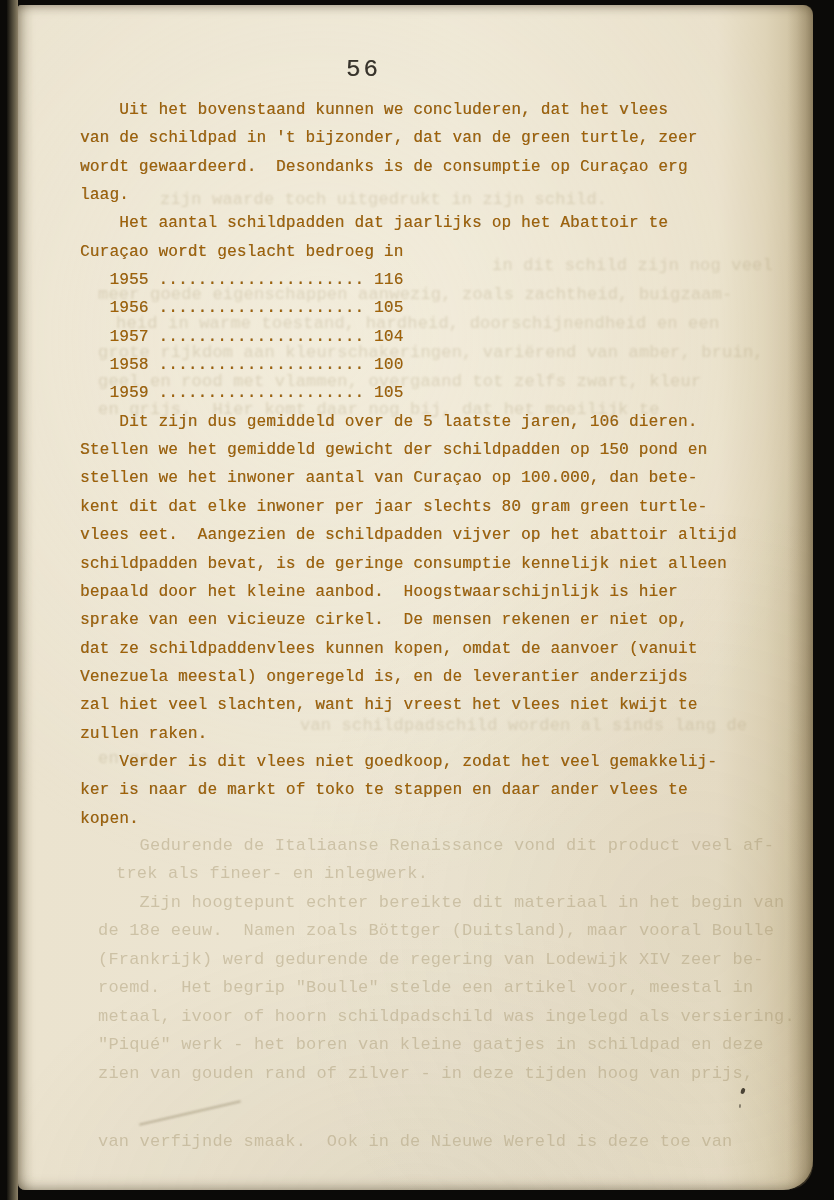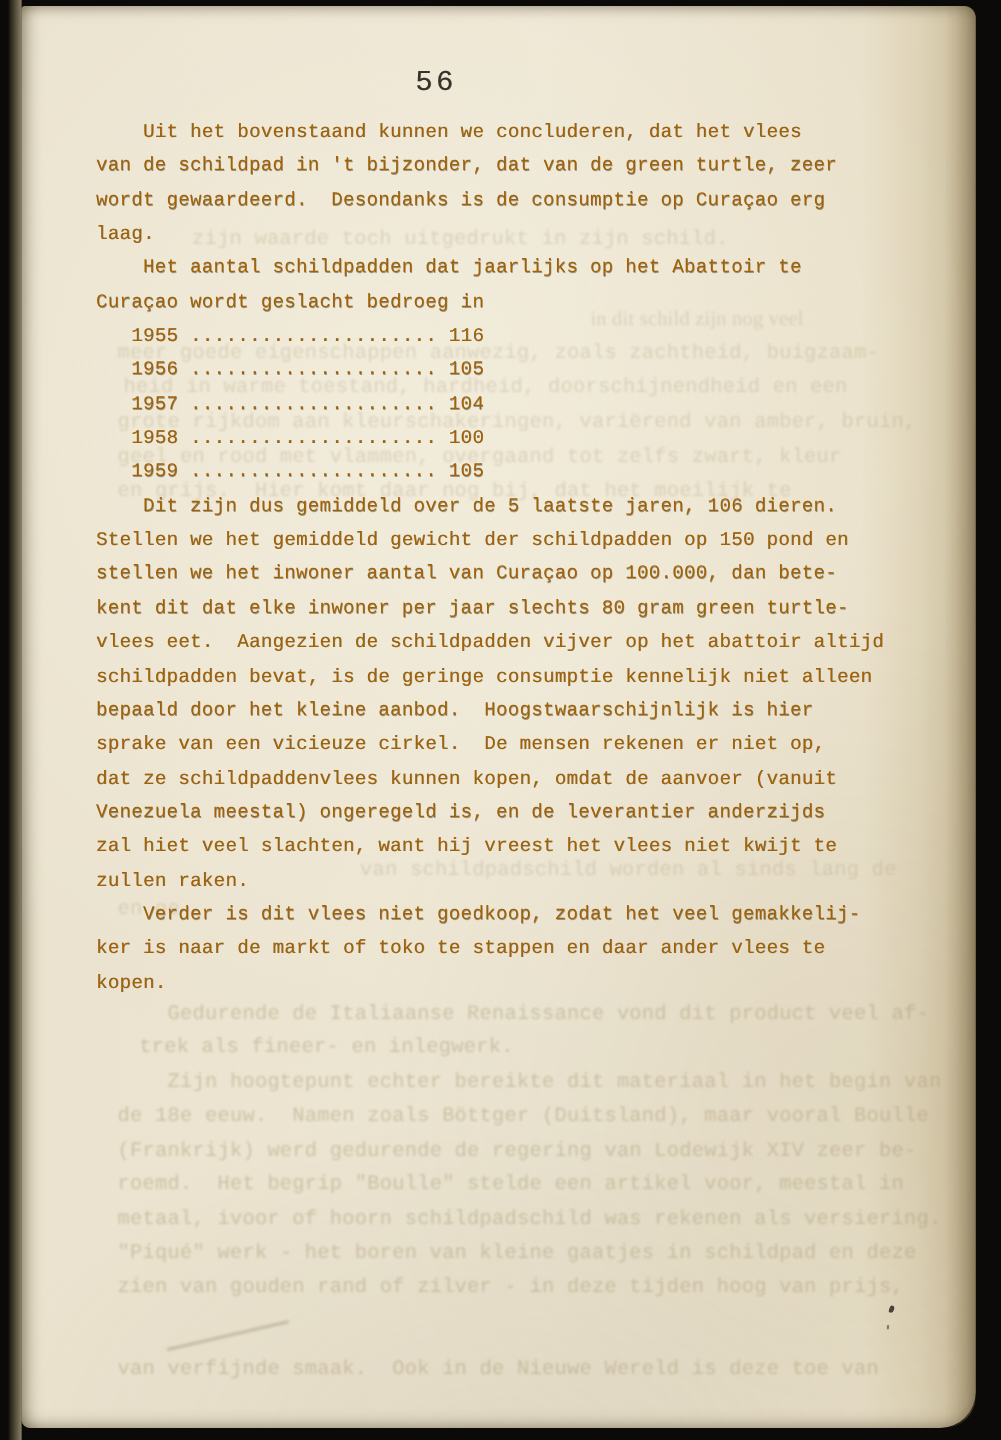--- a/index.html
+++ b/index.html
@@ -71,35 +71,35 @@
 
 <div class="scan">
   <div class="gutter"></div>
   <div class="paper">
     <div class="texture"></div>
     <div class="edge-band"></div>
   </div>
   <div class="page-number">56</div>
   <div id="ghost-layer">
       <div class="ghost faint" style="left: 160px; top: 186px;">zijn waarde toch uitgedrukt in zijn schild.</div>
-      <div class="ghost faint" style="left: 492px; top: 252px; font-family: Liberation Serif, serif;">in dit schild zijn nog veel</div>
+      <div class="ghost faint" style="left: 492px; top: 252px;">in dit schild zijn nog veel</div>
       <div class="ghost faint" style="left: 98px; top: 281px;">meer goede eigenschappen aanwezig, zoals zachtheid, buigzaam-</div>
-      <div class="ghost faint" style="left: 103px; top: 310px; text-align: center;">heid in warme toestand, hardheid, doorschijnendheid en een</div>
+      <div class="ghost faint" style="left: 116px; top: 310px; text-align: center;">heid in warme toestand, hardheid, doorschijnendheid en een</div>
       <div class="ghost faint" style="left: 98px; top: 339px;">grote rijkdom aan kleurschakeringen, variërend van amber, bruin,</div>
       <div class="ghost faint" style="left: 98px; top: 368px;">geel en rood met vlammen, overgaand tot zelfs zwart, kleur</div>
       <div class="ghost faint" style="left: 98px; top: 396px;">en grijs.  Hier komt daar nog bij, dat het moeilijk te</div>
       <div class="ghost faint" style="left: 300px; top: 712px;">van schildpadschild worden al sinds lang de</div>
       <div class="ghost faint" style="left: 98px; top: 745px;">en ge</div>
       <div class="ghost" style="left: 98px; top: 832px;">    Gedurende de Italiaanse Renaissance vond dit product veel af-</div>
       <div class="ghost" style="left: 116px; top: 860px;">trek als fineer- en inlegwerk.</div>
       <div class="ghost" style="left: 98px; top: 889px;">    Zijn hoogtepunt echter bereikte dit materiaal in het begin van</div>
       <div class="ghost" style="left: 98px; top: 917px;">de 18e eeuw.  Namen zoals Böttger (Duitsland), maar vooral Boulle</div>
       <div class="ghost" style="left: 98px; top: 946px;">(Frankrijk) werd gedurende de regering van Lodewijk XIV zeer be-</div>
       <div class="ghost" style="left: 98px; top: 974px;">roemd.  Het begrip "Boulle" stelde een artikel voor, meestal in</div>
-      <div class="ghost" style="left: 98px; top: 1003px;">metaal, ivoor of hoorn schildpadschild was rekenen als versiering.</div>
+      <div class="ghost" style="left: 98px; top: 1003px;">metaal, ivoor of hoorn schildpadschild was ingelegd als versiering.</div>
       <div class="ghost" style="left: 98px; top: 1031px;">"Piqué" werk - het boren van kleine gaatjes in schildpad en deze</div>
       <div class="ghost" style="left: 98px; top: 1060px;">zien van gouden rand of zilver - in deze tijden hoog van prijs,</div>
       <div class="ghost" style="left: 98px; top: 1088px; margin-top: 40px;">van verfijnde smaak.  Ook in de Nieuwe Wereld is deze toe van</div>
     </div>
   <div id="text-layer"><div class="line">    Uit het bovenstaand kunnen we concluderen, dat het vlees</div><div class="line">van de schildpad in 't bijzonder, dat van de green turtle, zeer</div><div class="line">wordt gewaardeerd.  Desondanks is de consumptie op Curaçao erg</div><div class="line">laag.</div><div class="line">    Het aantal schildpadden dat jaarlijks op het Abattoir te</div><div class="line">Curaçao wordt geslacht bedroeg in</div><div class="line">   1955 ..................... 116</div><div class="line">   1956 ..................... 105</div><div class="line">   1957 ..................... 104</div><div class="line">   1958 ..................... 100</div><div class="line">   1959 ..................... 105</div><div class="line">    Dit zijn dus gemiddeld over de 5 laatste jaren, 106 dieren.</div><div class="line">Stellen we het gemiddeld gewicht der schildpadden op 150 pond en</div><div class="line">stellen we het inwoner aantal van Curaçao op 100.000, dan bete-</div><div class="line">kent dit dat elke inwoner per jaar slechts 80 gram green turtle-</div><div class="line">vlees eet.  Aangezien de schildpadden vijver op het abattoir altijd</div><div class="line">schildpadden bevat, is de geringe consumptie kennelijk niet alleen</div><div class="line">bepaald door het kleine aanbod.  Hoogstwaarschijnlijk is hier</div><div class="line">sprake van een vicieuze cirkel.  De mensen rekenen er niet op,</div><div class="line">dat ze schildpaddenvlees kunnen kopen, omdat de aanvoer (vanuit</div><div class="line">Venezuela meestal) ongeregeld is, en de leverantier anderzijds</div><div class="line">zal hiet veel slachten, want hij vreest het vlees niet kwijt te</div><div class="line">zullen raken.</div><div class="line">    Verder is dit vlees niet goedkoop, zodat het veel gemakkelij-</div><div class="line">ker is naar de markt of toko te stappen en daar ander vlees te</div><div class="line">kopen.</div></div>
   <div class="speck s1"></div>
   <div class="speck s2"></div>
   <div class="crease"></div>
 </div>
 

